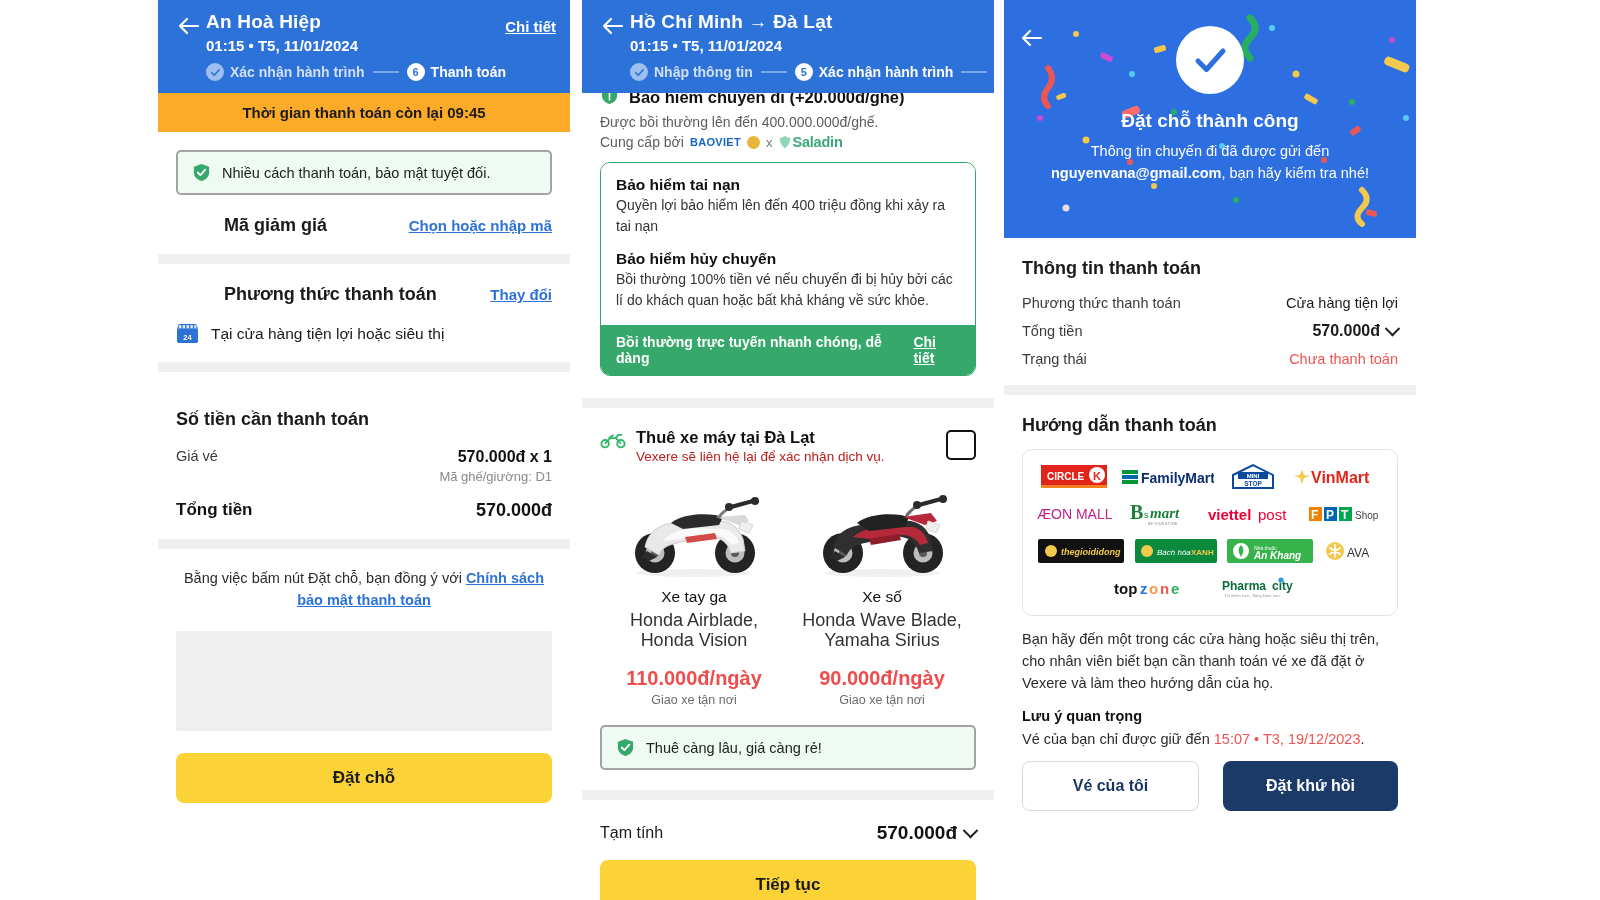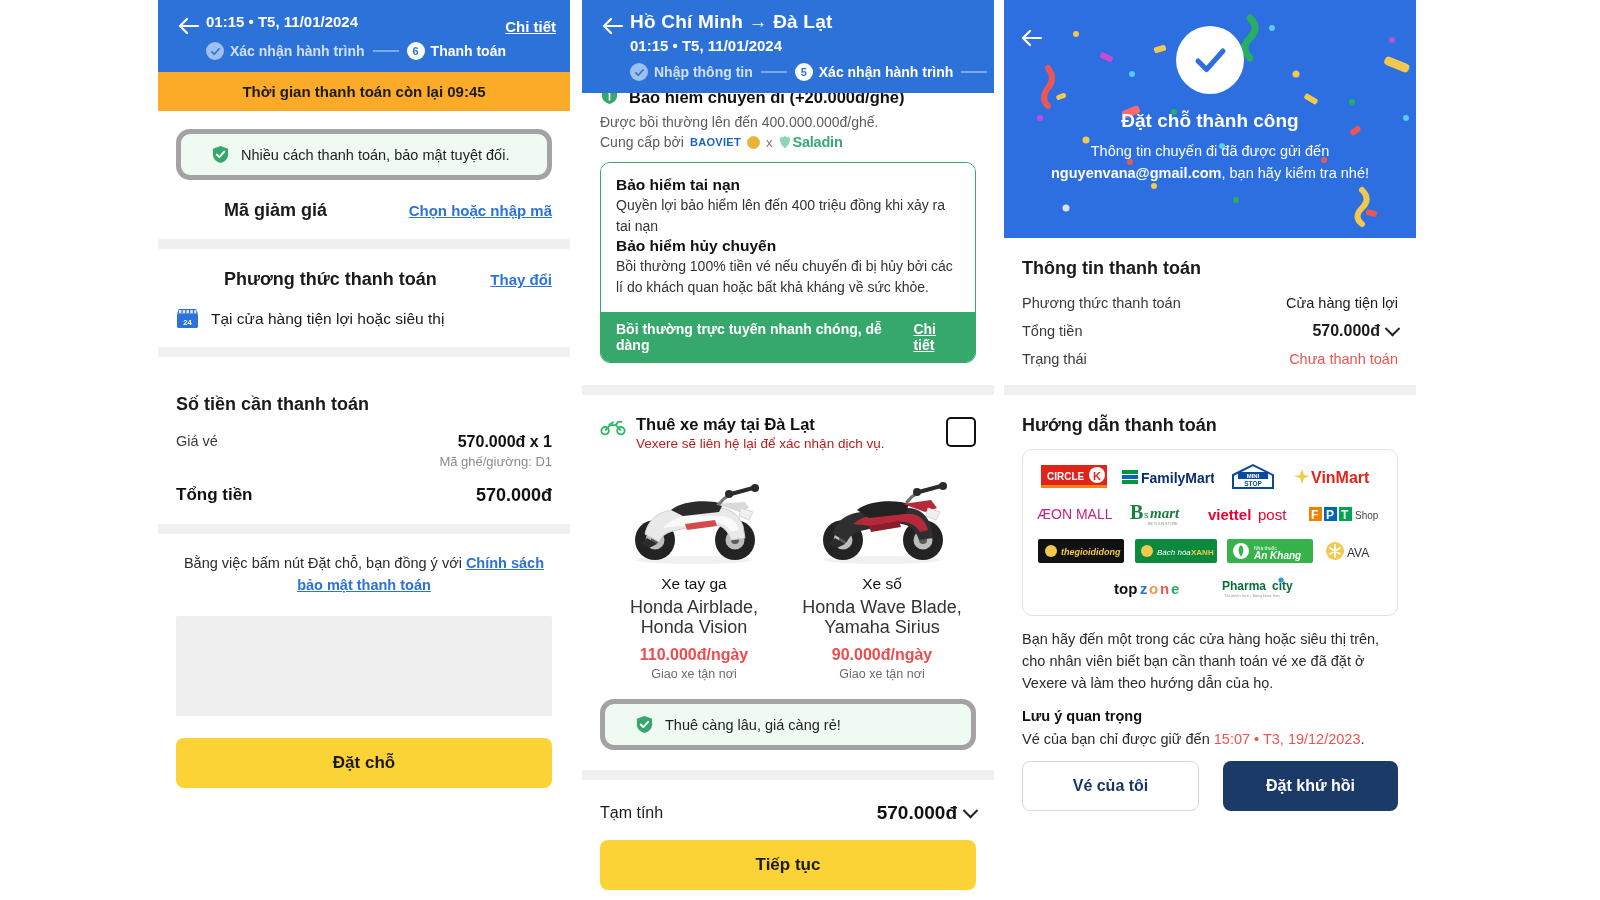--- a/index.html
+++ b/index.html
@@ -42,22 +42,22 @@
      text-align:center;padding:11px 0;}
 
   
   .sec{padding:0 18px;}
   .divider{height:10px;background:#f0f0f0;margin:18px 0 0 0;}
   .row{display:flex;align-items:baseline;justify-content:space-between;margin-left:48px;}
   .h2{font-size:18px;font-weight:bold;color:#1a1a1a;}
   .link{color:#2d72d9;font-size:15px;font-weight:bold;text-decoration:underline;cursor:pointer;}
 
   
-  .notice{border:5px solid #a3a3a3;background:#eefaf2;border-radius:14px;
-     padding:11px 30px;display:flex;align-items:center;gap:11px;font-size:14.5px;color:#222;}
+  .notice{border:2px solid #a3a3a3;background:#eefaf2;border-radius:5px;
+     padding:11px 14px;display:flex;align-items:center;gap:11px;font-size:14.5px;color:#222;}
   .shield{width:19px;height:19px;flex:0 0 19px;}
 
   
   .pay-method{display:flex;align-items:center;gap:12px;font-size:15.5px;color:#1a1a1a;}
   .store24{width:23px;height:21px;flex:0 0 23px;}
 
   .kv{display:flex;justify-content:space-between;align-items:flex-start;}
   .kv .k{font-size:14.5px;color:#3a3a3a;}
   .kv .v{font-size:16px;color:#111;text-align:right;font-weight:bold;}
   .kv .v .sub{display:block;font-size:13px;color:#8a8a8a;font-weight:normal;margin-top:3px;}
@@ -93,21 +93,21 @@
   .ins-foot .dt{text-decoration:underline;cursor:pointer;}
 
   .bike-head{display:flex;align-items:flex-start;gap:10px;padding:0 18px;position:relative;}
   .bike-head .t{font-size:16.5px;font-weight:bold;color:#111;}
   .bike-head .s{font-size:13.5px;color:#b91c1c;margin-top:2px;}
   .bikes{display:flex;padding:10px 18px 0 18px;}
   .bike{flex:1;text-align:center;}
   .bike-img{height:110px;display:flex;align-items:center;justify-content:center;}
   .bike-name{font-size:15.5px;color:#111;margin-top:4px;}
   .bike-models{font-size:18px;color:#333;line-height:20px;margin-top:4px;}
-  .bike-price{font-size:16px;font-weight:bold;color:#ef4d4d;margin-top:9px;}
+  .bike-price{font-size:20px;font-weight:bold;color:#ef4d4d;margin-top:17px;}
   .bike-note{font-size:12.5px;color:#6b6b6b;margin-top:3px;}
 
   .subtotal{display:flex;justify-content:space-between;align-items:center;padding:0 18px;}
   .subtotal .k{font-size:16px;color:#1a1a1a;}
   .subtotal .v{font-size:19px;font-weight:bold;color:#111;display:flex;align-items:center;gap:8px;}
 
   
   .success{background:#2d6fe0;position:relative;height:238px;overflow:hidden;}
   .success .back-arrow{position:absolute;left:14px;top:18px;width:28px;height:28px;z-index:3;}
   .succ-inner{position:relative;z-index:2;text-align:center;padding-top:26px;color:#fff;}
@@ -151,20 +151,21 @@
   <div class="panel" id="panel-1">
 
     <div class="blue-head">
       <div class="head-row">
         <div class="back-arrow">
           <svg width="22" height="20" viewBox="0 0 22 20">
               <path d="M9 3 L2 10 L9 17 M2 10 H20" stroke="#fff" stroke-width="2.2" fill="none" stroke-linecap="round" stroke-linejoin="round"></path>
             </svg>
         </div>
         <div class="head-texts">
+          <div class="head-title">An Hoà Hiệp</div>
           <div class="head-sub">01:15 • T5, 11/01/2024</div>
         </div>
       </div>
       <div class="head-detail">Chi tiết</div>
       <div class="steps">
         <div class="step done">
           <span class="bubble">
             <svg width="11" height="11" viewBox="0 0 12 12">
                 <path d="M2 6.4 L4.6 9 L10 3" stroke="#2d72d9" stroke-width="1.8" fill="none" stroke-linecap="round" stroke-linejoin="round"></path>
               </svg>
@@ -276,21 +277,21 @@
             </svg><span>Saladin</span>
         </span>
       </div>
       <div class="chk" style="top:14px;"></div>
     </div>
 
     <div class="ins-card">
       <div class="ins-card-body">
         <div class="ins-h">Bảo hiểm tai nạn</div>
         <div class="ins-p">Quyền lợi bảo hiểm lên đến 400 triệu đồng khi xảy ra tai nạn</div>
-        <div class="ins-h" style="">Bảo hiểm hủy chuyến</div>
+        <div class="ins-h" style="margin-top:13px;">Bảo hiểm hủy chuyến</div>
         <div class="ins-p">Bồi thường 100% tiền vé nếu chuyến đi bị hủy bởi các lí do khách quan hoặc bất khả kháng về sức khỏe.</div>
       </div>
       <div class="ins-foot">
         <span>Bồi thường trực tuyến nhanh chóng, dễ dàng</span>
         <span class="dt">Chi tiết</span>
       </div>
     </div>
 
     <div class="divider" style="margin-top:22px;"></div>
 

